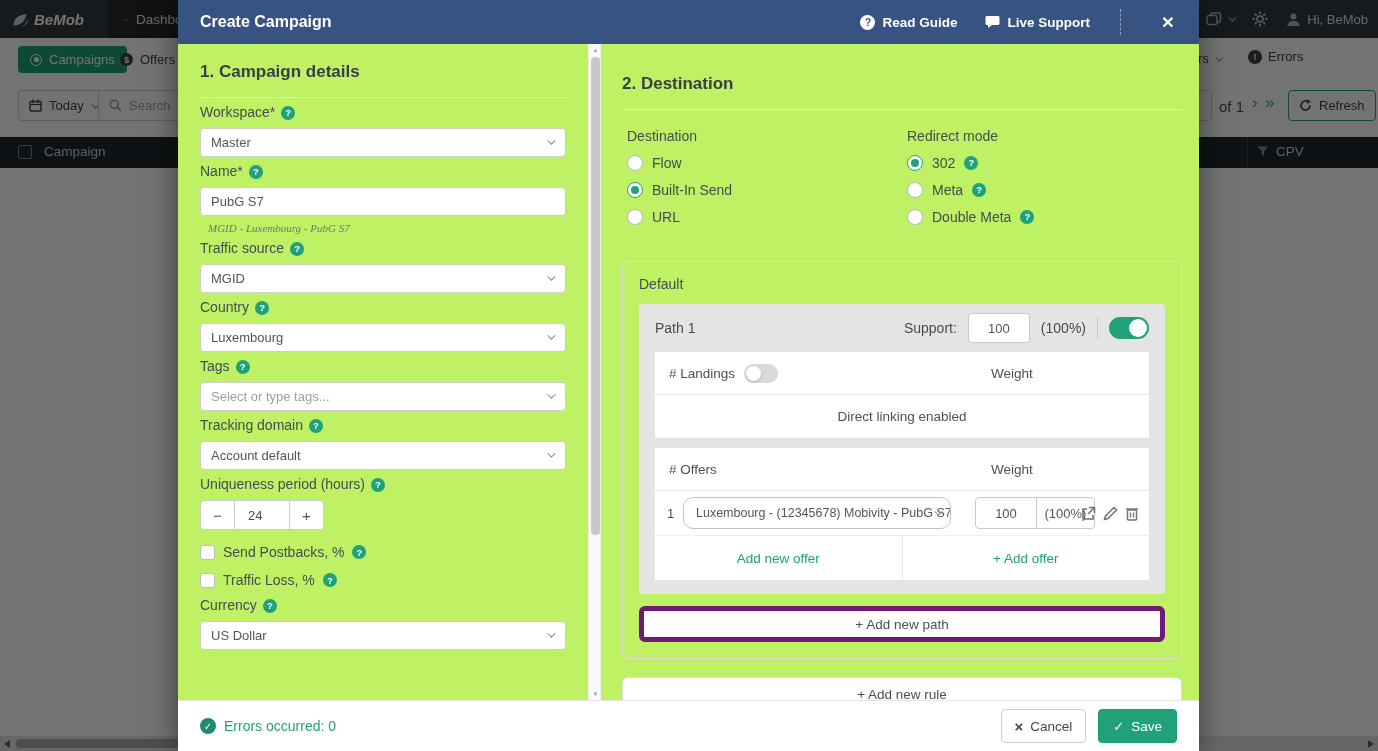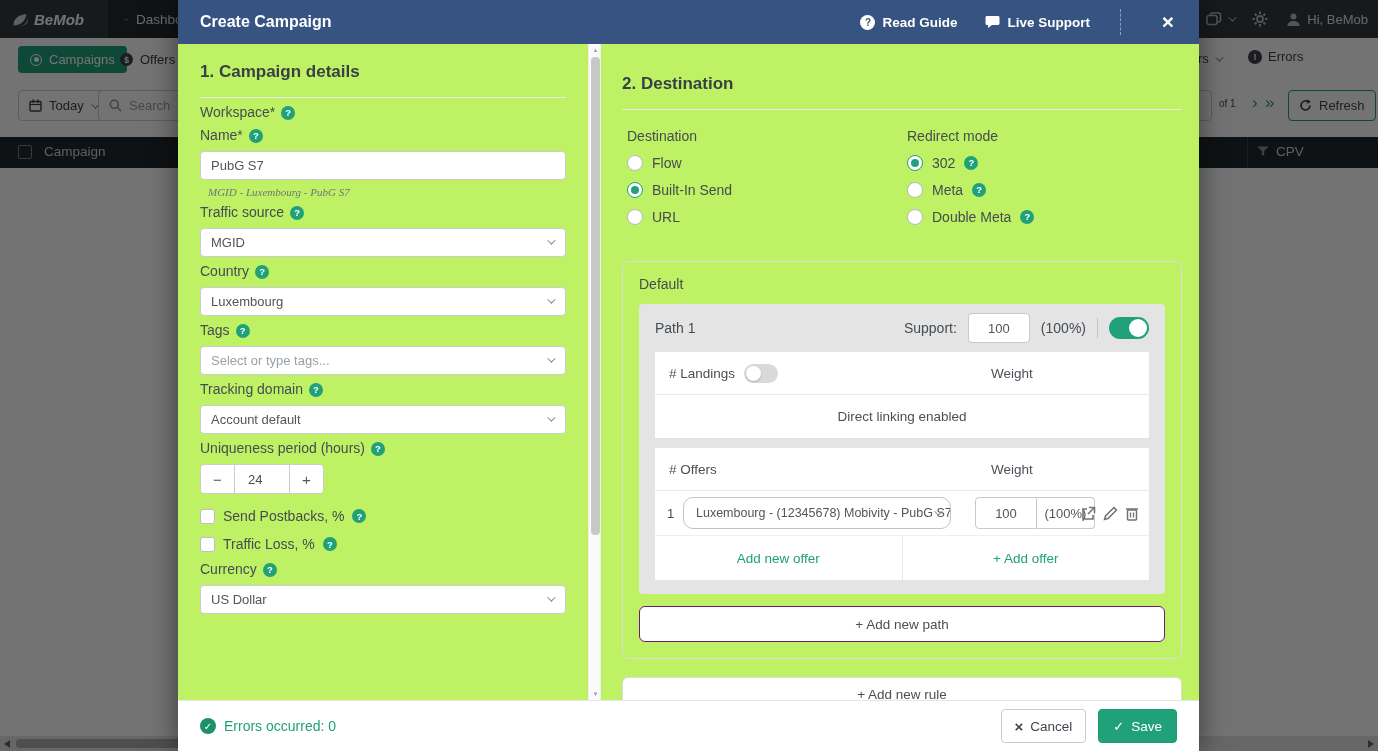--- a/index.html
+++ b/index.html
@@ -32,21 +32,21 @@
   .errors-item { position:absolute; left:1248px; top:11px; display:flex; align-items:center; gap:6px; font-size:13px; color:#3c4248; }
   .bang { width:14px; height:14px; border-radius:50%; background:#3c4248; color:#fff; font-size:9px; font-weight:bold;
           display:inline-flex; align-items:center; justify-content:center; }
 
   .filterbar { position:absolute; top:90px; left:0; right:0; height:31px; }
   .btn-today { position:absolute; left:18px; top:0; height:31px; border:1px solid #c9ced2; border-radius:4px; background:#fff;
                padding:0 10px; display:flex; align-items:center; gap:7px; font-size:13px; color:#3c4248; }
   .searchbox { position:absolute; left:98px; top:0; height:31px; width:118px; border:1px solid #c9ced2; border-radius:4px;
                background:#fff; display:flex; align-items:center; gap:7px; padding:0 10px; font-size:13px; color:#8d959b; }
   .pgstub { position:absolute; left:1176px; top:0; width:36px; height:31px; border:1px solid #c9ced2; border-radius:4px; background:#fff; }
-  .of1 { position:absolute; left:1219px; top:8px; font-size:10px; color:#454c52; }
+  .of1 { position:absolute; left:1219px; top:8px; font-size:15px; color:#454c52; }
   .pg-next { position:absolute; left:1252px; top:3px; font-size:17px; color:#2d9b7a; }
   .pg-last { position:absolute; left:1265px; top:3px; font-size:17px; color:#2d9b7a; letter-spacing:-1px; }
   .btn-refresh { position:absolute; left:1288px; top:0; height:31px; border:1px solid #21a179; border-radius:4px; background:#fff;
                  padding:0 10px; display:flex; align-items:center; gap:7px; font-size:13px; color:#3f464c; }
 
   .thead { position:absolute; top:137px; left:0; right:0; height:31px; background:#23282d; color:#ccd1d5; font-size:13.5px; }
   .hcb { position:absolute; left:18px; top:8px; width:14px; height:14px; border:1px solid #7c8287; border-radius:2px; }
   .hcampaign { position:absolute; left:44px; top:7px; }
   .hdiv { position:absolute; left:1247px; top:0; width:1px; height:31px; background:#3a4046; }
   .hfunnel { position:absolute; left:1257px; top:9px; }
@@ -130,21 +130,21 @@
   .oselect .chev { position:absolute; right:10px; top:12px; }
   .wgroup { position:absolute; left:320px; display:flex; height:32px; }
   .wg-in { width:62px; border:1px solid #c9c9c9; border-radius:4px 0 0 4px; display:flex; align-items:center;
            justify-content:center; font-size:13px; color:#555; background:#fff; }
   .wg-add { width:58px; border:1px solid #c9c9c9; border-left:none; border-radius:0 4px 4px 0; display:flex;
             align-items:center; justify-content:center; font-size:13px; color:#555; background:#fff; }
   .oicons { position:absolute; right:10px; display:flex; align-items:center; gap:7px; }
   .addrow { display:flex; height:44px; }
   .addcell { flex:1; display:flex; align-items:center; justify-content:center; font-size:13.5px; color:#21a179; }
   .addcell.l { border-right:1px solid #e8e8e8; }
-  .bigbtn { margin-top:12px; height:36px; border:1px solid #701a75; border-radius:6px; background:#fff;
+  .bigbtn { margin-top:12px; height:36px; border:5px solid #701a75; border-radius:6px; background:#fff;
             display:flex; align-items:center; justify-content:center; font-size:13.5px; color:#4a5056; }
   .rulebtn { margin-top:18px; height:34px; border:1px solid #dcdcdc; border-radius:6px; background:#fff;
              display:flex; align-items:center; justify-content:center; font-size:13.5px; color:#4a5056; }
 
   .mfoot { position:absolute; left:0; right:0; bottom:0; height:51px; background:#fff; border-top:1px solid #e6e6e6;
            display:flex; align-items:center; padding:0 22px; }
   .okmsg { display:flex; align-items:center; gap:8px; color:#21a179; font-size:14px; }
   .okicon { width:16px; height:16px; border-radius:50%; background:#1d8f6d; color:#fff; font-size:10px;
             display:inline-flex; align-items:center; justify-content:center; }
   .foot-btns { margin-left:auto; display:flex; align-items:center; gap:12px; }
@@ -301,20 +301,24 @@
         <span class="mclose">×</span>
       </div>
     </div>
 
     <div class="pane-left">
       <div class="pane-h">1. Campaign details</div>
 
       <div class="flabel">
         <span>Workspace*</span>
         <span class="q">?</span>
+      </div>
+      <div class="control">
+        <span>Master</span>
+        <span class="chev"></span>
       </div>
 
       <div class="flabel">
         <span>Name*</span>
         <span class="q">?</span>
       </div>
       <div class="control">
         <span>PubG S7</span>
       </div>
       <div class="hint">MGID - Luxembourg - PubG S7</div>

